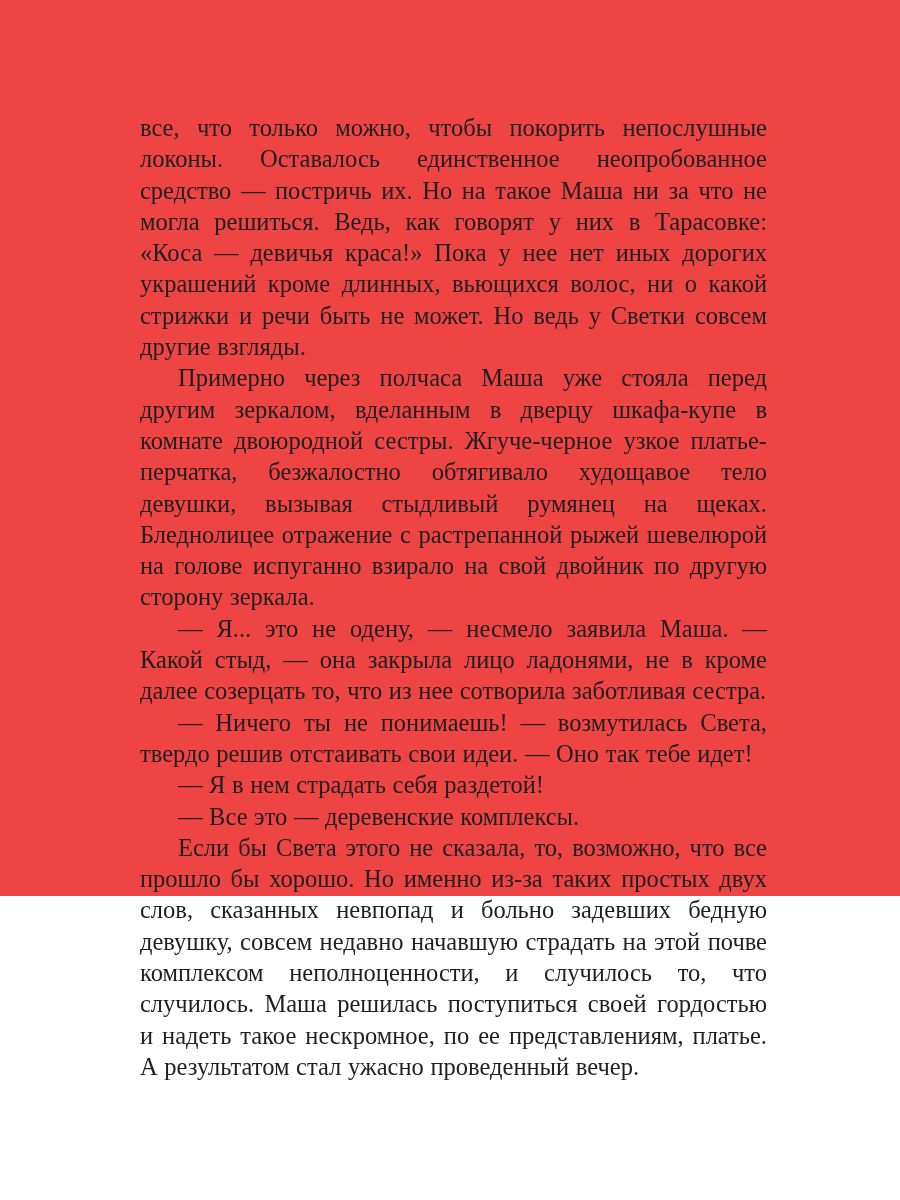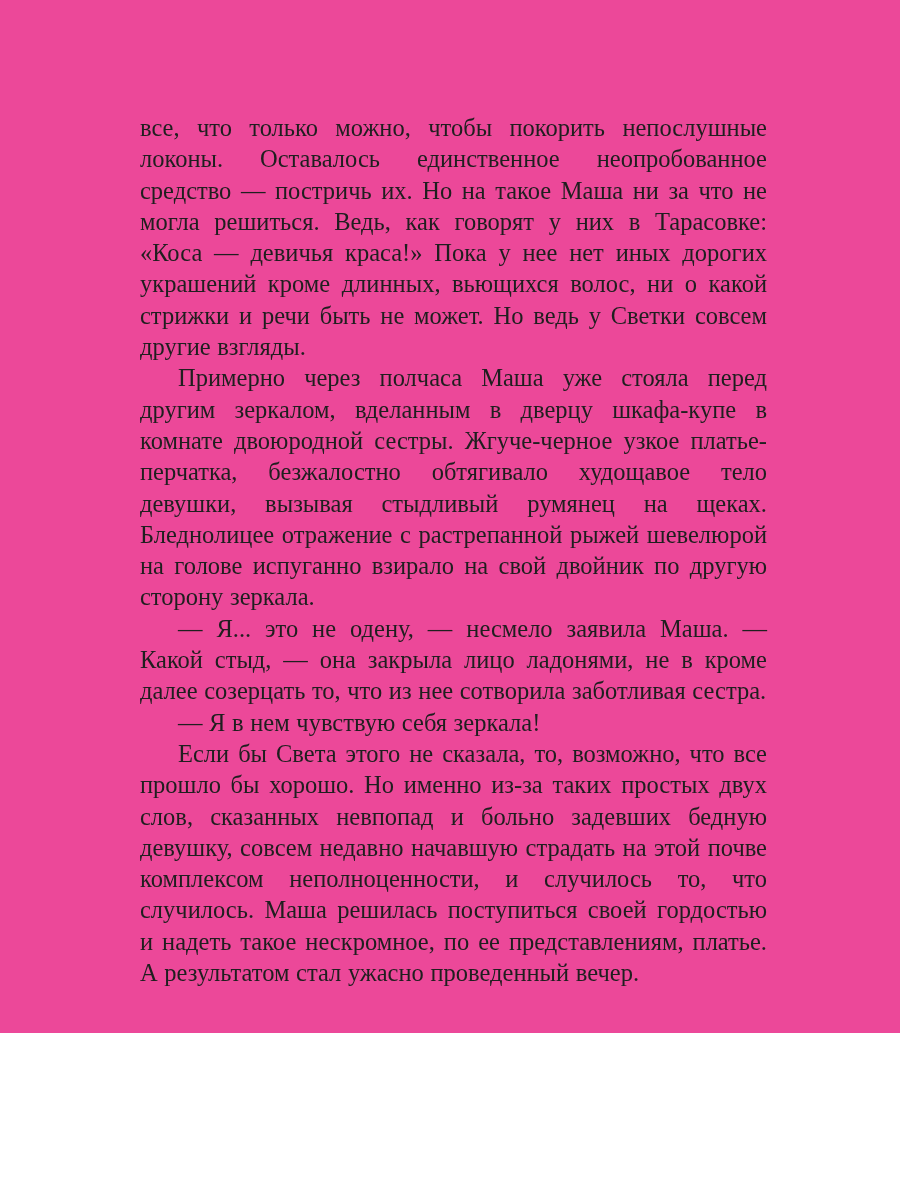--- a/index.html
+++ b/index.html
@@ -8,22 +8,22 @@
   }
   body {
     width: 900px;
     height: 1200px;
     background: #ffffff;
     overflow: hidden;
   }
   .page {
     position: relative;
     width: 900px;
-    height: 1033px;
-    background: #ec4899;
+    height: 896px;
+    background: #ef4444;
     text-decoration: underline;
   }
   .text-block {
     position: absolute;
     left: 140px;
     top: 112px;
     width: 627px;
     font-family: "Liberation Serif", "DejaVu Serif", serif;
     font-size: 24.5px;
     line-height: 31.3px;
@@ -43,16 +43,18 @@
   }
 </style>
 </head>
 <body>
 
 <div class="page">
   <div class="text-block">
     <p class="para no-indent">все, что только можно, чтобы покорить непослушные локоны. Оставалось единственное неопробованное средство — постричь их. Но на такое Маша ни за что не могла решиться. Ведь, как говорят у них в Тарасовке: «Коса — девичья краса!» Пока у нее нет иных дорогих украшений кроме длинных, вьющихся волос, ни о какой стрижки и речи быть не может. Но ведь у Светки совсем другие взгляды.</p>
     <p class="para">Примерно через полчаса Маша уже стояла перед другим зеркалом, вделанным в дверцу шкафа-купе в комнате двоюродной сестры. Жгуче-черное узкое платье-перчатка, безжалостно обтягивало худощавое тело девушки, вызывая стыдливый румянец на щеках. Бледнолицее отражение с растрепанной рыжей шевелюрой на голове испуганно взирало на свой двойник по другую сторону зеркала.</p>
     <p class="para">— Я... это не одену, — несмело заявила Маша. — Какой стыд, — она закрыла лицо ладонями, не в кроме далее созерцать то, что из нее сотворила заботливая сестра.</p>
-    <p class="para">— Я в нем чувствую себя зеркала!</p>
+    <p class="para">— Ничего ты не понимаешь! — возмутилась Света, твердо решив отстаивать свои идеи. — Оно так тебе идет!</p>
+    <p class="para">— Я в нем страдать себя раздетой!</p>
+    <p class="para">— Все это — деревенские комплексы.</p>
     <p class="para">Если бы Света этого не сказала, то, возможно, что все прошло бы хорошо. Но именно из-за таких простых двух слов, сказанных невпопад и больно задевших бедную девушку, совсем недавно начавшую страдать на этой почве комплексом неполноценности, и случилось то, что случилось. Маша решилась поступиться своей гордостью и надеть такое нескромное, по ее представлениям, платье. А результатом стал ужасно проведенный вечер.</p>
   </div>
 </div>
 
 </body></html>

